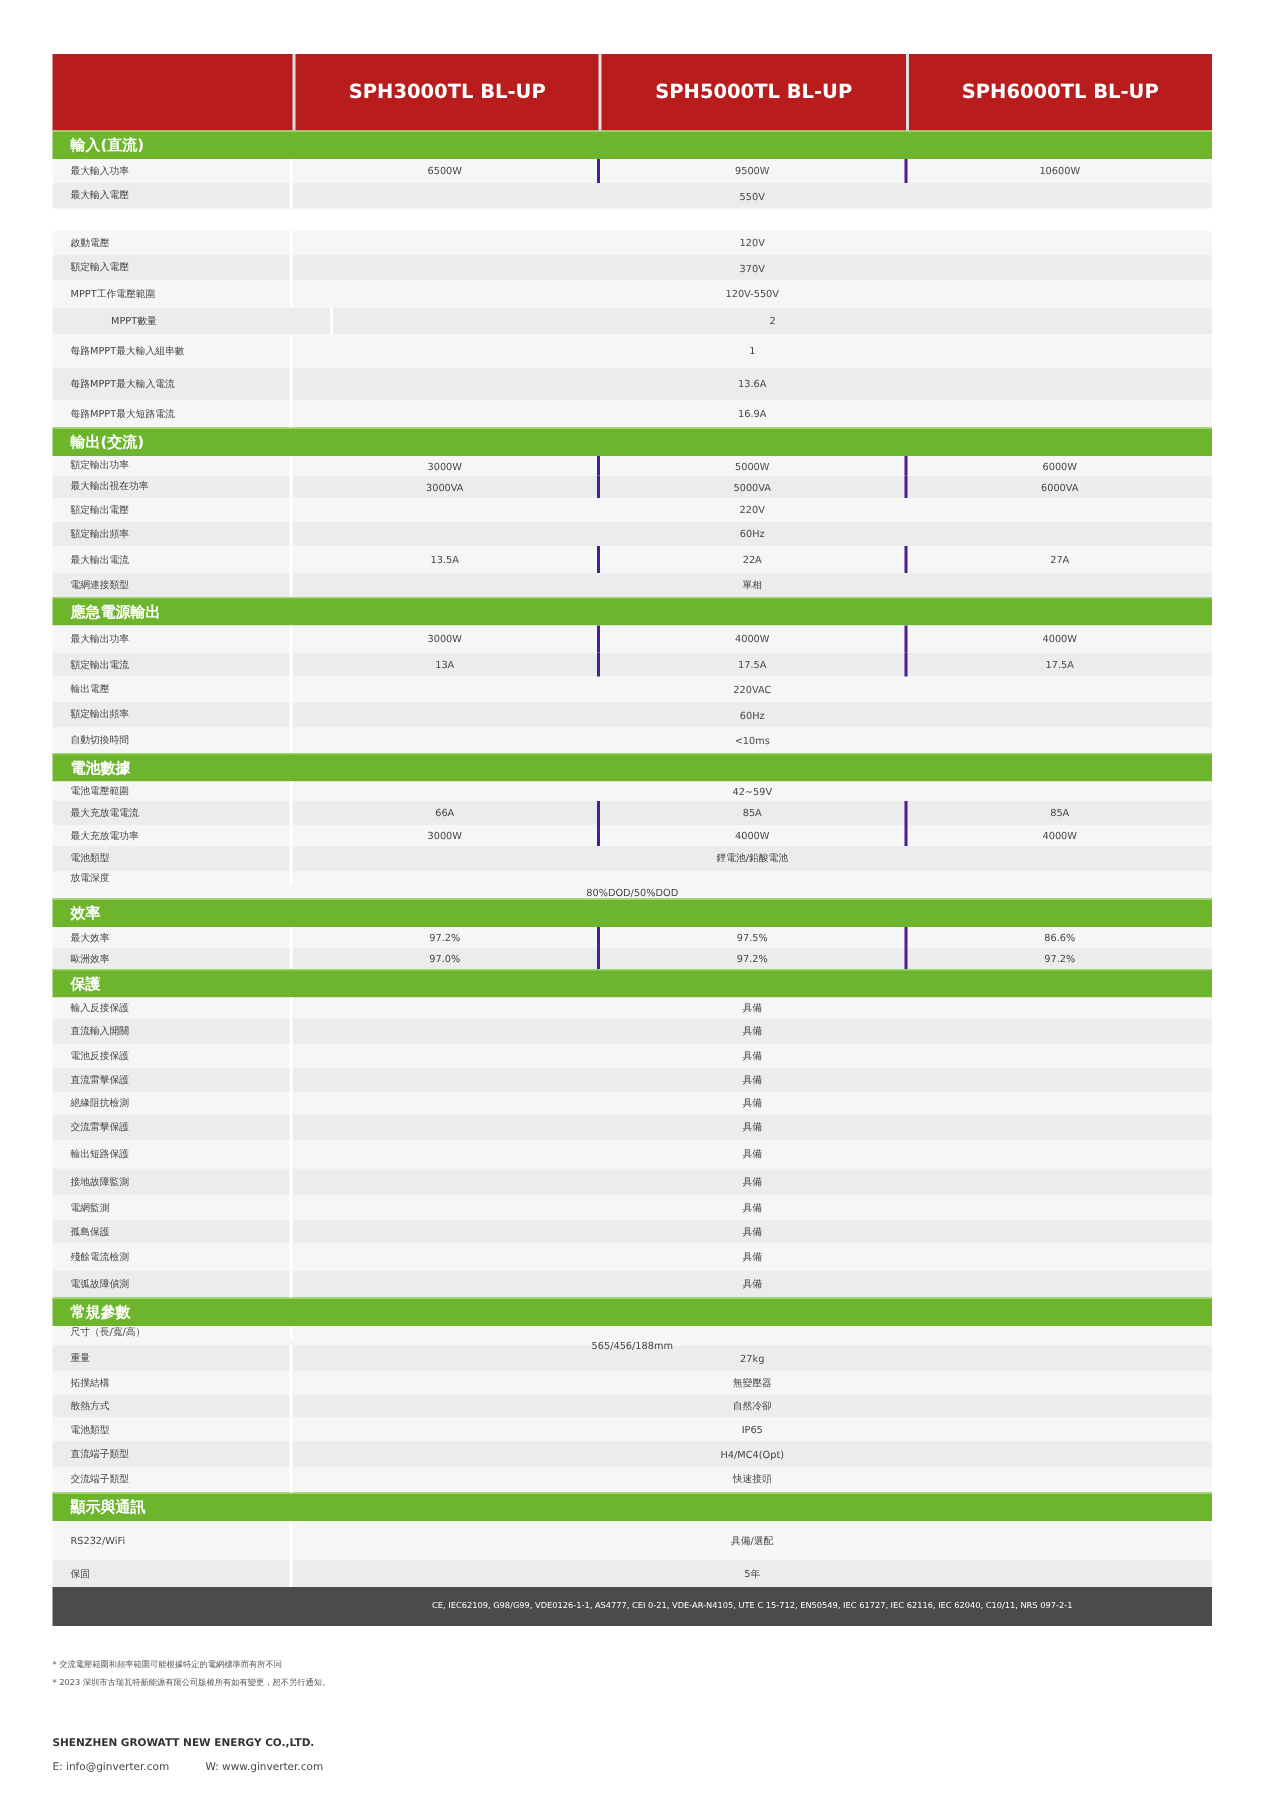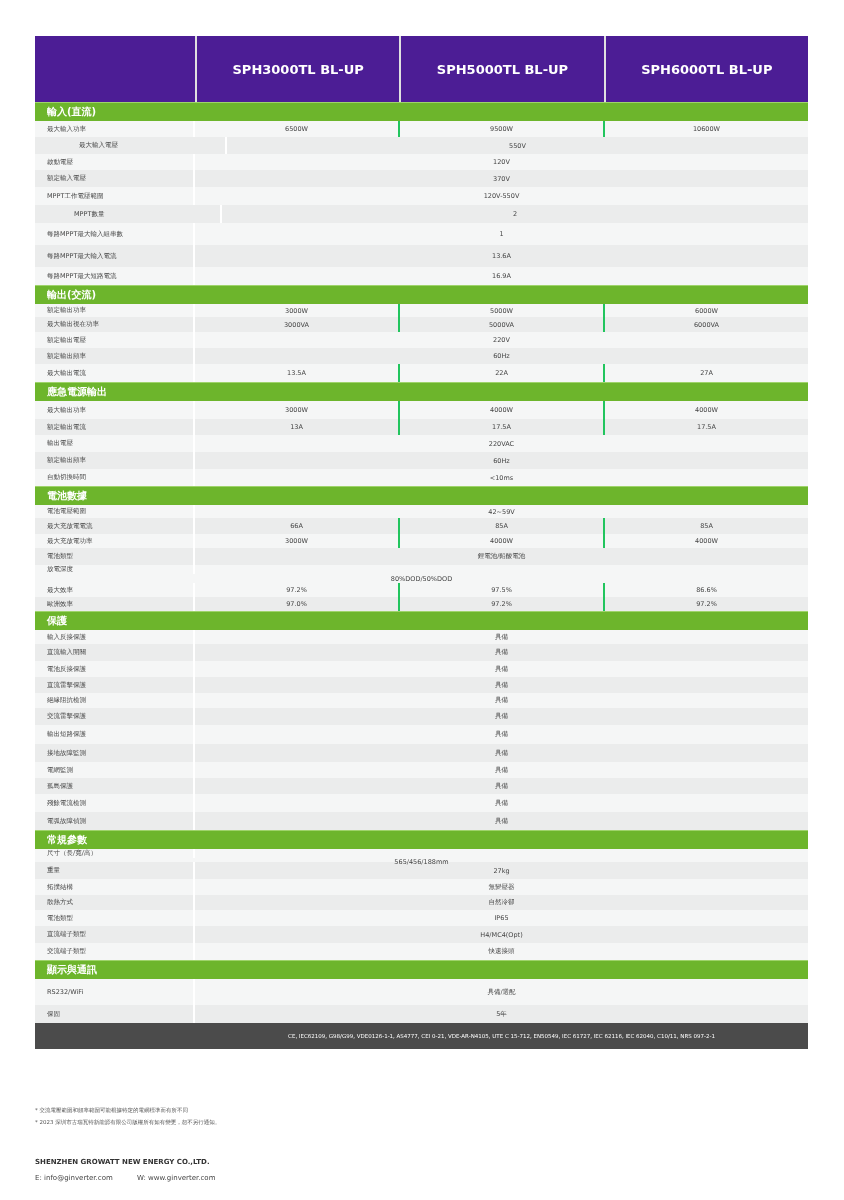--- a/index.html
+++ b/index.html
@@ -1,28 +1,28 @@
 <!DOCTYPE html>
 <html><head>
 <meta charset="utf-8">
 <style>
   * { box-sizing: border-box; margin: 0; padding: 0; }
   body { width: 844px; height: 1200px; background: #ffffff; font-family: "DejaVu Sans", sans-serif; position: relative; overflow: hidden; }
   .table { position: absolute; left: 35px; top: 36px; width: 773px; }
-  .hdr { display: flex; height: 66px; background: #4c1d95; }
+  .hdr { display: flex; height: 51px; background: #b91c1c; }
   .hdr .c0 { width: 160px; }
   .hdr .cm { flex: 1; color: #fff; font-weight: bold; font-size: 13px; display: flex; align-items: center; justify-content: center; border-left: 2px solid #e0e0e0; }
   .sec { height: 19px; background: #6db52c; color: #fff; font-weight: bold; font-size: 10px; display: flex; align-items: center; padding-left: 12px; border-top: 1px solid #9fd36b; }
   .row { display: flex; font-size: 6.5px; color: #444; }
   .row:nth-child(odd) { background: #f5f6f6; }
   .row:nth-child(even) { background: #ebecec; }
   .row .lbl { width: 160px; padding-left: 12px; display: flex; align-items: center; border-right: 2px solid #ffffff; }
   .row .val { display: flex; align-items: center; justify-content: center; }
   .row .v3 { flex: 1; }
-  .row .v3 + .v3 { border-left: 2px solid #22c55e; }
+  .row .v3 + .v3 { border-left: 2px solid #4c1d95; }
   .row .span { flex: 1; }
   .grp { }
   .cert { height: 26px; background: #4b4b4b; color: #fff; font-size: 5.5px; display: flex; align-items: center; justify-content: center; padding-left: 160px; }
   .notes { position: absolute; left: 35px; top: 1104px; font-size: 5.5px; color: #555; line-height: 12px; }
   .company { position: absolute; left: 35px; top: 1158px; font-size: 7px; font-weight: bold; color: #333; }
   .contact { position: absolute; left: 35px; top: 1174px; font-size: 7px; color: #444; }
   .contact span + span { margin-left: 22px; }
 </style>
 </head>
 <body>
@@ -36,25 +36,25 @@
   </div>
   <div id="body">
       <div class="sec">輸入(直流)</div>
       <div class="grp">
         <div class="row" style="height: 16px;">
           <div class="lbl">最大輸入功率</div>
           <div class="val v3">6500W</div>
           <div class="val v3">9500W</div>
           <div class="val v3">10600W</div>
         </div>
-        <div class="row" style="height: 17px; padding-left: 32px;">
+        <div class="row" style="height: 17px;">
           <div class="lbl">最大輸入電壓</div>
           <div class="val span">550V</div>
         </div>
-        <div class="row" style="height: 16px;">
+        <div class="row" style="height: 16px; margin-top: 15px;">
           <div class="lbl">啟動電壓</div>
           <div class="val span">120V</div>
         </div>
         <div class="row" style="height: 17px;">
           <div class="lbl">額定輸入電壓</div>
           <div class="val span">370V</div>
         </div>
         <div class="row" style="height: 18px;">
           <div class="lbl">MPPT工作電壓範圍</div>
           <div class="val span">120V-550V</div>
@@ -97,20 +97,24 @@
         <div class="row" style="height: 16px;">
           <div class="lbl">額定輸出頻率</div>
           <div class="val span">60Hz</div>
         </div>
         <div class="row" style="height: 18px;">
           <div class="lbl">最大輸出電流</div>
           <div class="val v3">13.5A</div>
           <div class="val v3">22A</div>
           <div class="val v3">27A</div>
         </div>
+        <div class="row" style="height: 16px;">
+          <div class="lbl">電網連接類型</div>
+          <div class="val span">單相</div>
+        </div>
       </div>
       <div class="sec">應急電源輸出</div>
       <div class="grp">
         <div class="row" style="height: 18px;">
           <div class="lbl">最大輸出功率</div>
           <div class="val v3">3000W</div>
           <div class="val v3">4000W</div>
           <div class="val v3">4000W</div>
         </div>
         <div class="row" style="height: 16px;">
@@ -152,20 +156,21 @@
         </div>
         <div class="row" style="height: 17px;">
           <div class="lbl">電池類型</div>
           <div class="val span">鋰電池/鉛酸電池</div>
         </div>
         <div class="row" style="height: 18px; flex-direction: column;">
           <div class="lbl">放電深度</div>
           <div class="val span">80%DOD/50%DOD</div>
         </div>
       </div>
+      <div class="sec">效率</div>
       <div class="grp">
         <div class="row" style="height: 14px;">
           <div class="lbl">最大效率</div>
           <div class="val v3">97.2%</div>
           <div class="val v3">97.5%</div>
           <div class="val v3">86.6%</div>
         </div>
         <div class="row" style="height: 14px;">
           <div class="lbl">歐洲效率</div>
           <div class="val v3">97.0%</div>

